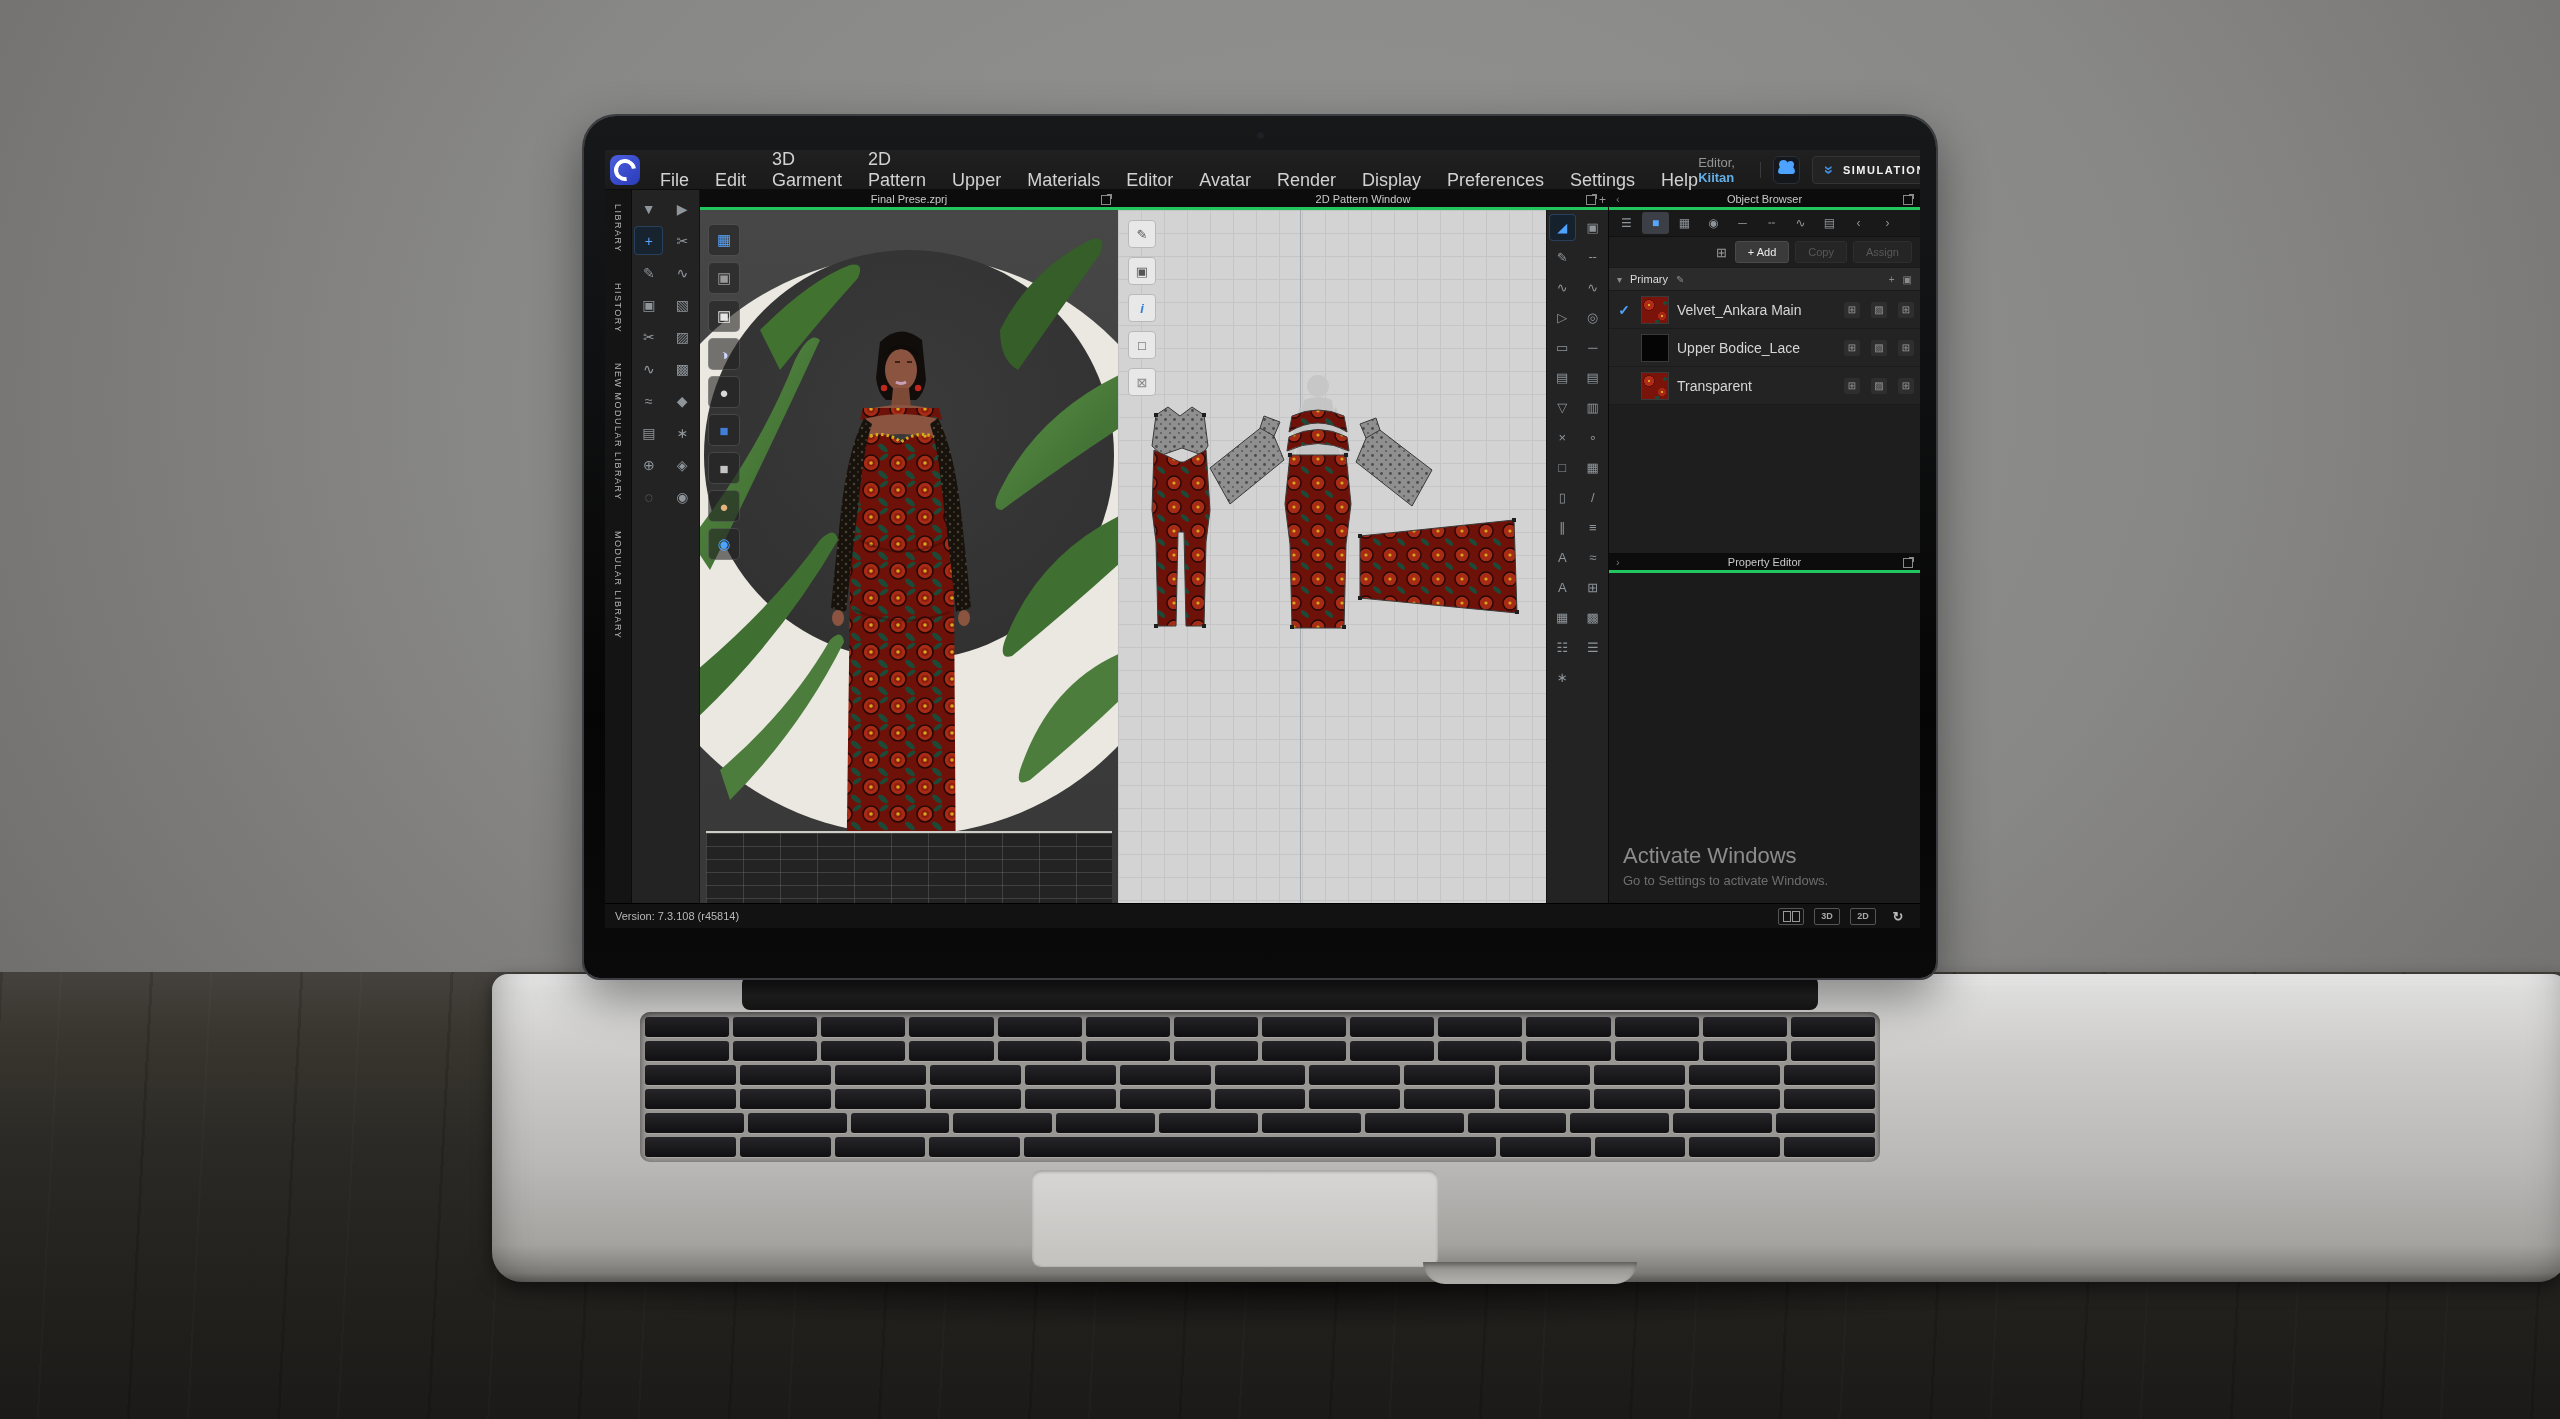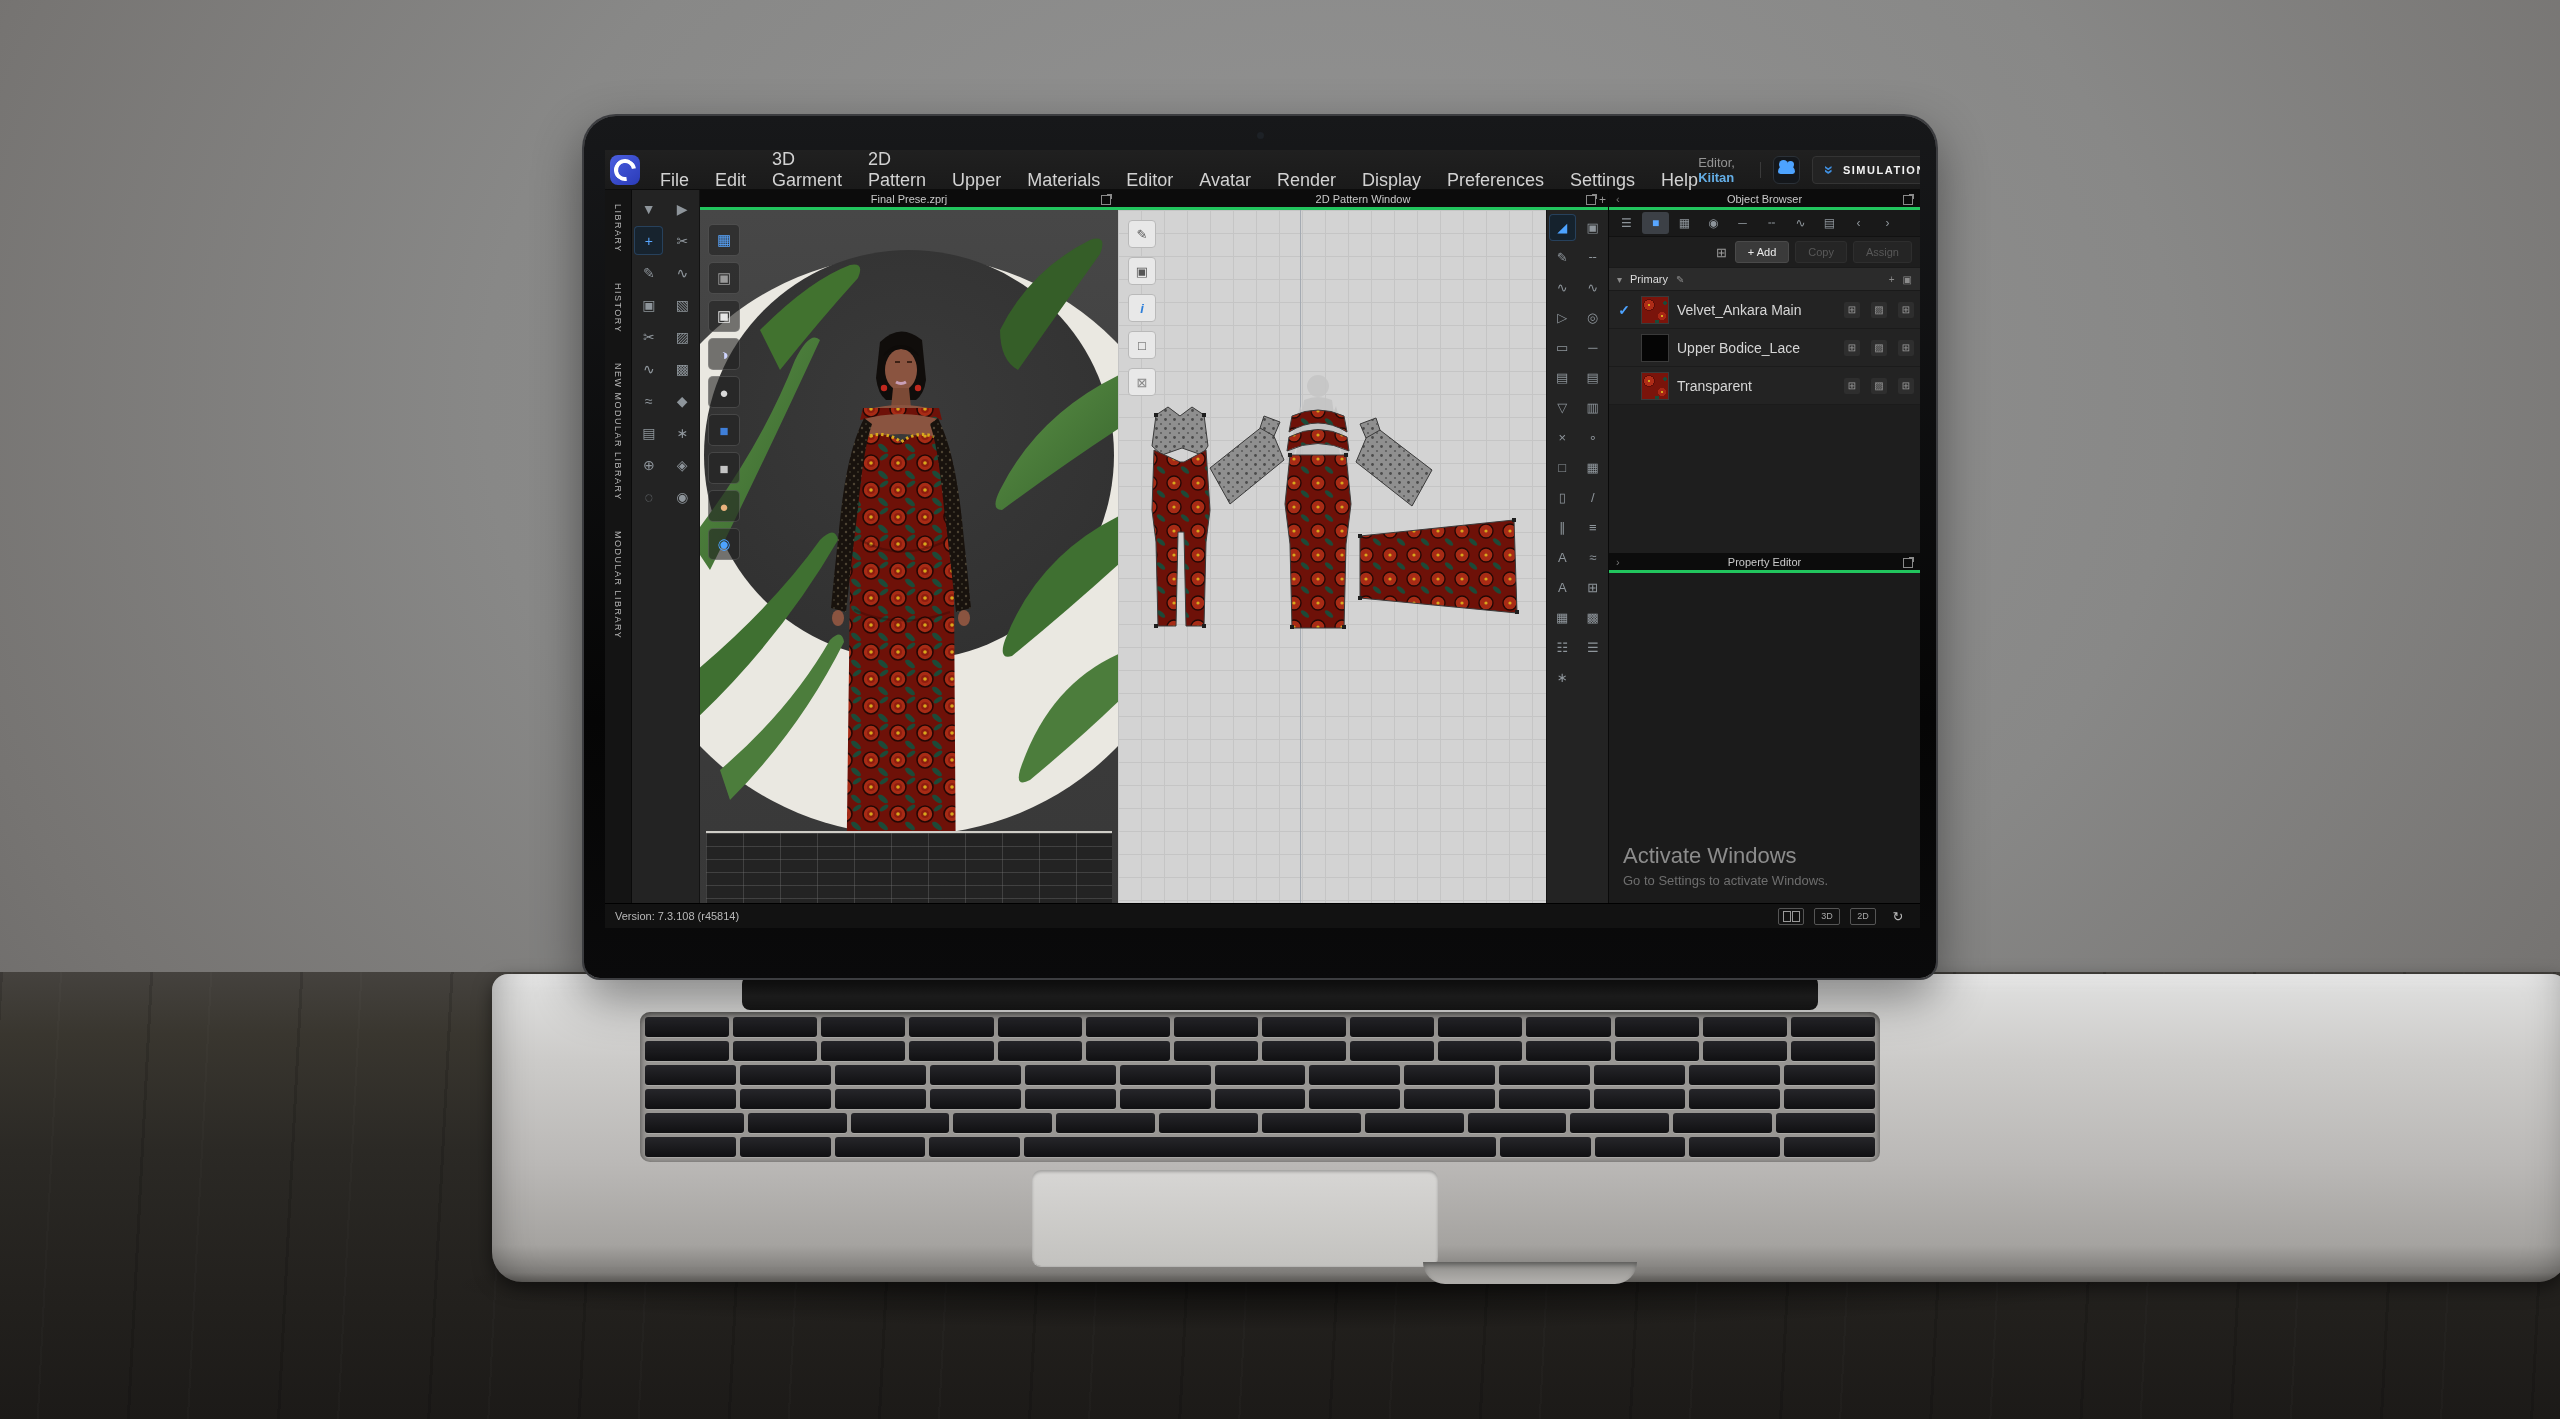--- a/index.html
+++ b/index.html
@@ -124,21 +124,21 @@
   .lname{flex:1;color:#d6d6d6;font-size:14px;}
   .lic{width:16px;height:16px;border-radius:2px;background:#2e2e2e;color:#9a9a9a;font-size:10px;display:flex;align-items:center;justify-content:center;margin-left:3px;}
   .pe-head{position:absolute;left:0;top:363px;width:100%;}
   .pe-body{position:absolute;left:0;top:383px;width:100%;height:330px;background:#1b1b1b;}
   .watermark{position:absolute;left:14px;top:270px;}
   .wm1{font-size:22px;color:#8c8c8c;font-weight:400;}
   .wm2{font-size:13px;color:#6e6e6e;margin-top:4px;}
   
   .statusbar{position:absolute;left:0;top:753px;width:100%;height:25px;background:#121212;border-top:1px solid #000;
     display:flex;align-items:center;box-sizing:border-box;padding:0 10px;font-size:11px;color:#b9b9b9;}
-  .sb-right{margin-left:auto;display:flex;align-items:center;gap:10px;}
+  .sb-right{margin-left:auto;display:flex;align-items:center;gap:10px;font-weight:bold;}
   .sb-box{min-width:20px;height:15px;border:1px solid #555;border-radius:2px;color:#a8a8a8;font-size:9px;
     display:flex;align-items:center;justify-content:center;padding:0 2px;}
   .split-ic{display:flex;gap:1px;}
   .split-ic i{display:block;width:6px;height:9px;border:1px solid #999;}
   .refresh{color:#bbb;font-size:13px;border:none;}
   
   .ankara-css{background-color:#7a140b;
     background-image:radial-gradient(circle at 7px 8px, #d8a81c 0 1.5px, #b02c17 1.5px 5px, #5e0d07 5px 6px, transparent 6px),
      radial-gradient(circle at 20px 19px, #d8a81c 0 1.2px, #a82614 1.2px 4px, transparent 4px),
      radial-gradient(circle at 15px 25px, #1c4a38 0 2.5px, transparent 2.5px),

